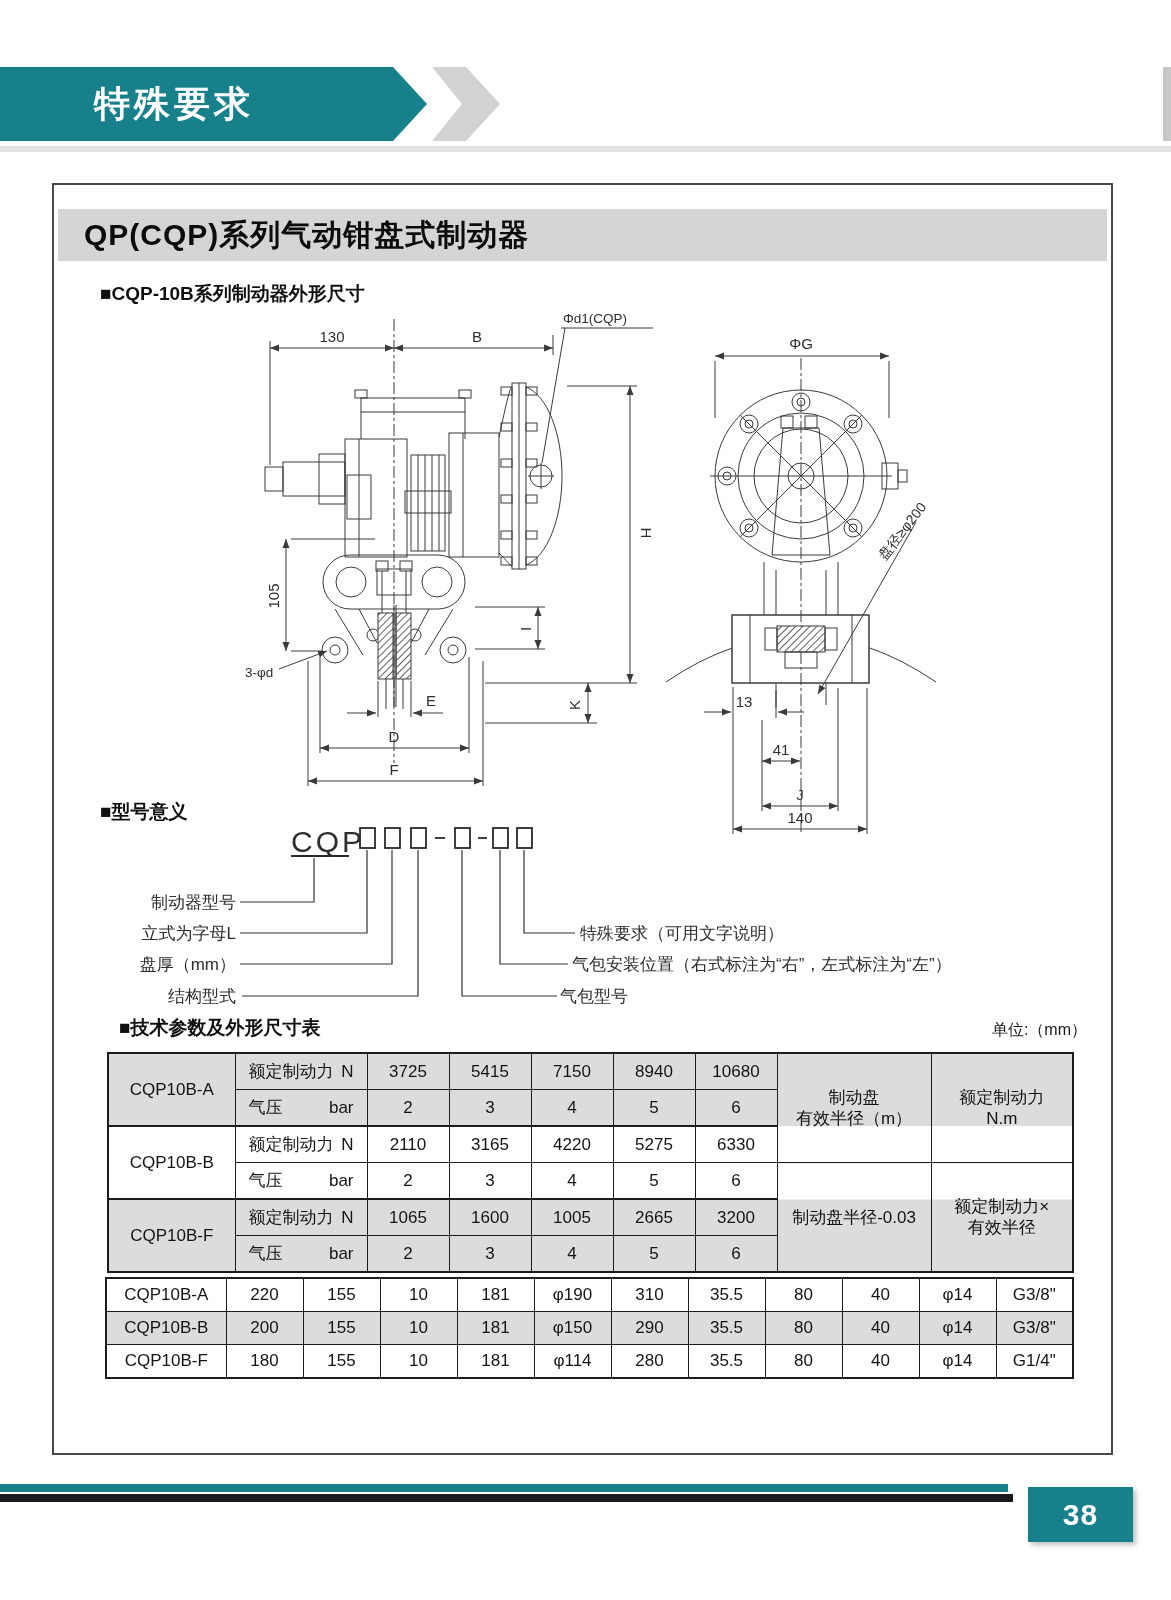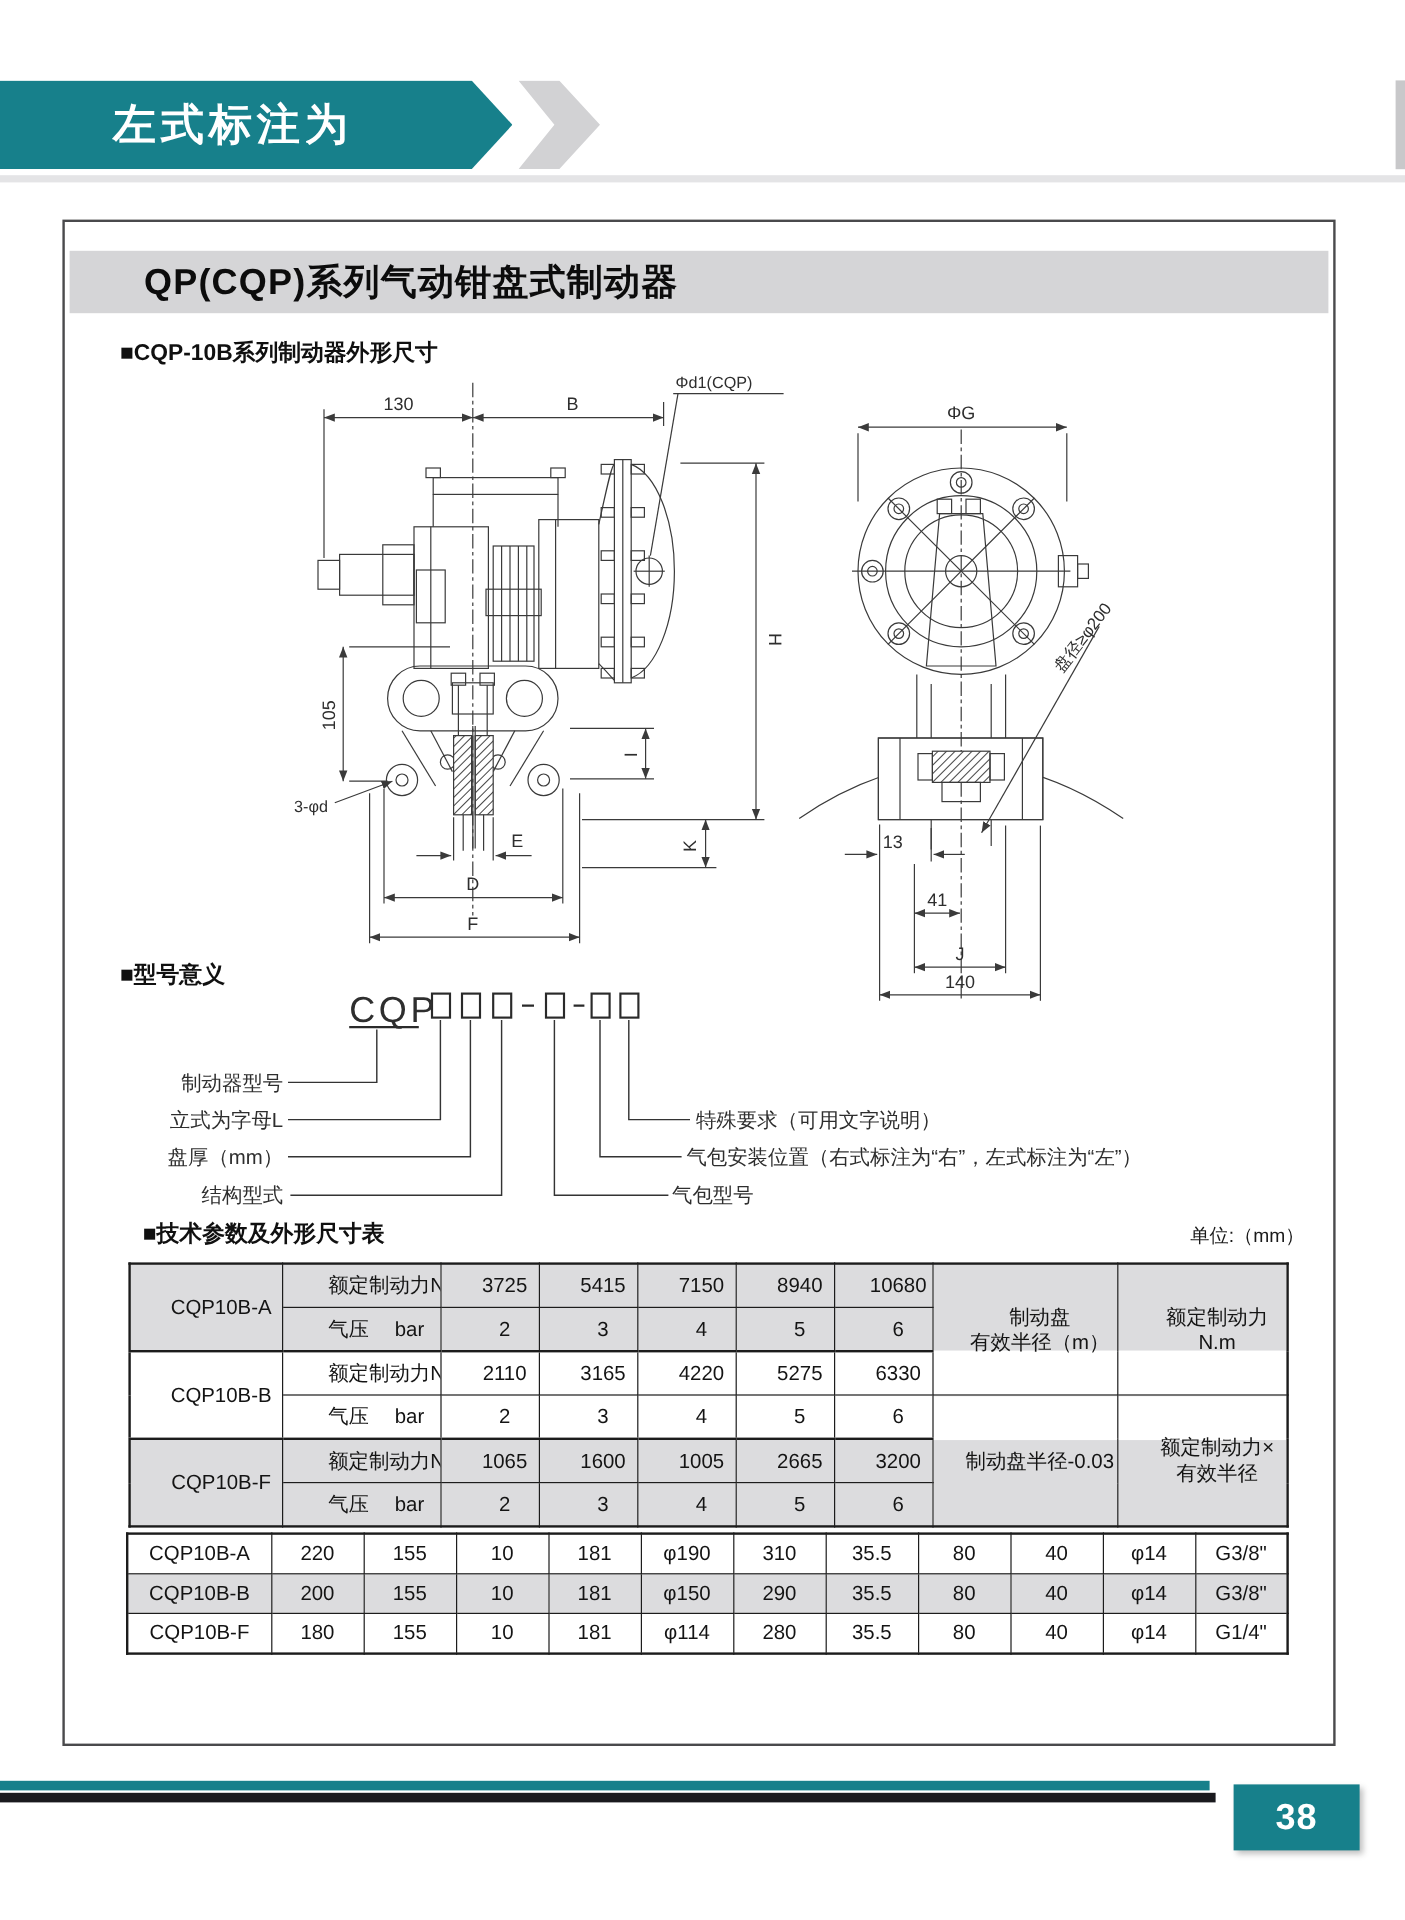--- a/index.html
+++ b/index.html
@@ -16,30 +16,30 @@
     clip-path:polygon(3px 0,37px 0,71px 37px,37px 74px,3px 74px,33px 37px);}
   .grayband{left:495px;top:67px;width:657px;height:74px;background:#c8c8ca;
     clip-path:polygon(10px 0,657px 0,657px 74px,10px 74px,43px 37px);}
   .year{position:absolute;right:85px;top:20px;font-size:26px;color:#2a2a2a;letter-spacing:1px;}
   .sliver{left:1163px;top:67px;width:8px;height:74px;background:#c8c8ca;}
   .head-rule{left:0;top:146px;width:1171px;height:6px;background:#e4e4e6;}
 
   
   .frame{left:52px;top:183px;width:1057px;height:1268px;border:2px solid #4a4a4c;background:#fff;}
   .titlebar{left:4px;top:24px;width:1049px;height:52px;background:#d5d5d7;display:flex;align-items:center;}
-  .doc-title{font-size:30px;font-weight:bold;color:#0c0c0c;margin-left:62px;letter-spacing:1px;}
+  .doc-title{font-size:30px;font-weight:bold;color:#0c0c0c;margin-left:26px;letter-spacing:1px;}
   .sec{font-size:19px;font-weight:bold;color:#101010;}
   .unit-note{font-size:16px;color:#1a1a1a;}
 
   
   table{border-collapse:collapse;table-layout:fixed;}
   td{border:1px solid #1c1c1c;text-align:center;font-size:17px;color:#141414;padding:0;
      overflow:hidden;white-space:nowrap;}
   .t1{border:2px solid #1c1c1c;}
-  .t1 td{height:35px;padding-left:25px;}
+  .t1 td{height:35px;}
   .t1 tr.block-start td{border-top:2px solid #1c1c1c;}
   .shade{background:#dcdcde;}
   .grad-top{background:linear-gradient(180deg,#dcdcde 0%,#dcdcde 66.4%,#ffffff 66.4%);}
   .grad-bot{background:linear-gradient(180deg,#ffffff 0%,#ffffff 33.6%,#dcdcde 33.6%);}
   .pflex{display:flex;justify-content:space-between;align-items:center;padding:0 13px;}
   .two-line{line-height:21px;white-space:normal;}
   .t2{border:2px solid #1c1c1c;}
   .t2 td.hd{height:46px;}
   .t2 td.dt{height:32px;}
   .diag{position:relative;}
@@ -57,21 +57,21 @@
   .pagebox span{color:#fff;font-size:30px;font-weight:bold;letter-spacing:1px;}
 
   svg text{font-family:"Liberation Sans","DejaVu Sans",sans-serif;fill:#2e2e2e;}
 </style>
 </head>
 <body>
 
 <div class="page">
 
   <div class="abs banner-teal">
-    <span class="banner-title">左式标注为</span>
+    <span class="banner-title">特殊要求</span>
   </div>
   <div class="abs chev"></div>
   <div class="abs sliver"></div>
   <div class="abs head-rule"></div>
 
   <div class="abs frame">
 
     <div class="abs titlebar">
       <span class="doc-title">QP(CQP)系列气动钳盘式制动器</span>
     </div>

